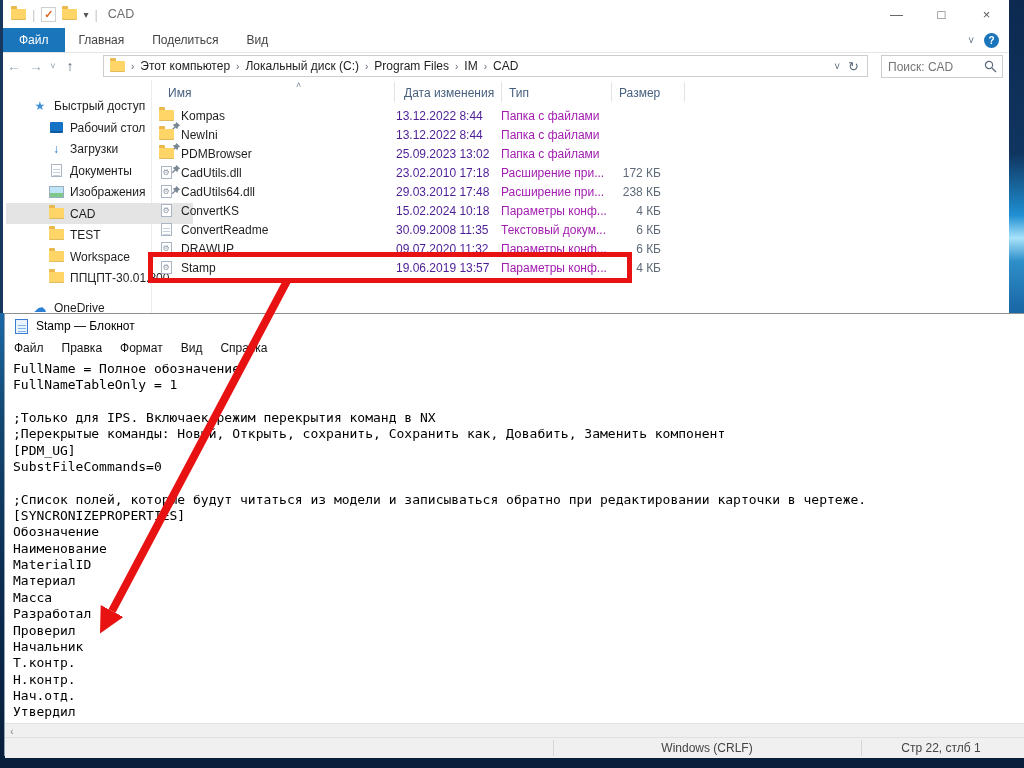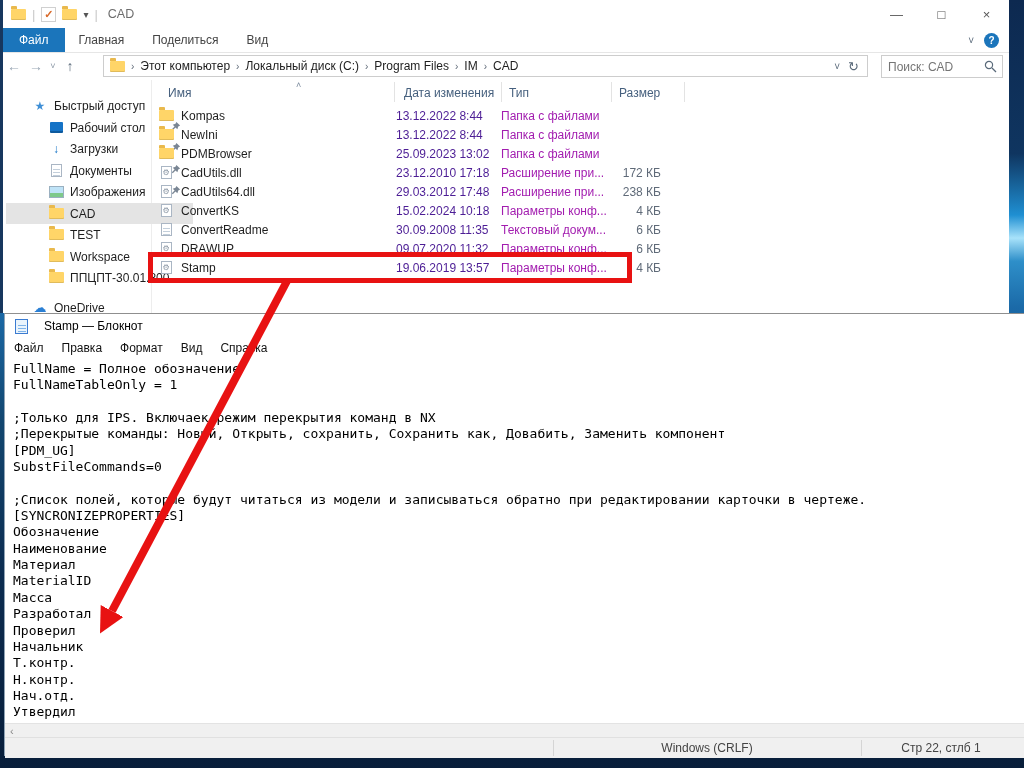--- a/index.html
+++ b/index.html
@@ -63,21 +63,21 @@
   .c-name{width:245px;display:flex;align-items:center;gap:7px;padding-left:7px;box-sizing:border-box;}
   .c-date{width:105px;color:#4c1d95;}
   .c-type{width:110px;color:#a21caf;}
   .c-size{width:50px;text-align:right;color:#5f6a78;}
   .fico{width:16px;display:inline-flex;justify-content:center;align-items:center;}
   .ipage .gear{font-size:8px;color:#8a96a4;line-height:11px;display:block;text-align:center;}
   .ipage.plain{background-image:none;}
   
   .notepad{position:absolute;left:4px;top:313px;width:1020px;height:443px;background:#fff;
     border-top:1px solid #8f8f8f;border-left:1px solid #8fa3b5;box-sizing:border-box;}
-  .np-title{position:absolute;left:0;top:0;right:0;height:24px;display:flex;align-items:center;gap:16px;padding-left:10px;font-size:12px;color:#000;}
+  .np-title{position:absolute;left:0;top:0;right:0;height:24px;display:flex;align-items:center;gap:8px;padding-left:10px;font-size:12px;color:#000;}
   .np-ico{width:13px;height:15px;background:#eaf4fc;border:1px solid #3b7bd1;box-sizing:border-box;
     background-image:repeating-linear-gradient(180deg,transparent 0 2px,#7fb3e8 2px 3px);background-size:8px 100%;background-position:2px 3px;background-repeat:no-repeat;}
   .np-menu{position:absolute;left:0;top:24px;right:0;height:20px;display:flex;align-items:center;font-size:12px;color:#111;}
   .np-menu span{padding:0 9px;}
   .np-text{position:absolute;left:0;top:44px;right:0;height:365px;overflow:hidden;padding:3px 0 0 8px;
     font-family:"DejaVu Sans Mono",monospace;font-size:13px;color:#000;}
   .tl{height:16.35px;white-space:pre;}
   .np-hscroll{position:absolute;left:0;top:409px;right:0;height:14px;background:#f0f0f0;border-top:1px solid #e3e3e3;
     display:flex;align-items:center;padding-left:5px;box-sizing:border-box;color:#8a8a8a;font-size:11px;}
   .np-status{position:absolute;left:0;top:423px;right:0;height:20px;background:#f0f0f0;border-top:1px solid #e0e0e0;font-size:12px;color:#444;}
@@ -273,21 +273,21 @@
           </div>
           <div class="frow">
             <span class="c-name">
                 <span class="fico">
                   <span class="ipage plain">
                     <span class="gear">⚙</span>
                   </span>
                 </span>
                 <span>CadUtils.dll</span>
               </span>
-            <span class="c-date">23.12.2010 17:18</span>
+            <span class="c-date">23.02.2010 17:18</span>
             <span class="c-type">Расширение при...</span>
             <span class="c-size">172 КБ</span>
           </div>
           <div class="frow">
             <span class="c-name">
                 <span class="fico">
                   <span class="ipage plain">
                     <span class="gear">⚙</span>
                   </span>
                 </span>
@@ -370,22 +370,22 @@
       <div class="tl"></div>
       <div class="tl">;Только для IPS. Включаек режим перекрытия команд в NX</div>
       <div class="tl">;Перекрытые команды: Новый, Открыть, сохранить, Сохранить как, Довабить, Заменить компонент</div>
       <div class="tl">[PDM_UG]</div>
       <div class="tl">SubstFileCommands=0</div>
       <div class="tl"></div>
       <div class="tl">;Список полей, которые будут читаться из модели и записываться обратно при редактировании карточки в чертеже.</div>
       <div class="tl">[SYNCRONIZEPROPERTIES]</div>
       <div class="tl">Обозначение</div>
       <div class="tl">Наименование</div>
+      <div class="tl">MaterialID</div>
       <div class="tl">Материал</div>
-      <div class="tl">MaterialID</div>
       <div class="tl">Масса</div>
       <div class="tl">Разработал</div>
       <div class="tl">Проверил</div>
       <div class="tl">Начальник</div>
       <div class="tl">Т.контр.</div>
       <div class="tl">Н.контр.</div>
       <div class="tl">Нач.отд.</div>
       <div class="tl">Утвердил</div>
     </div>
     <div class="np-hscroll">

